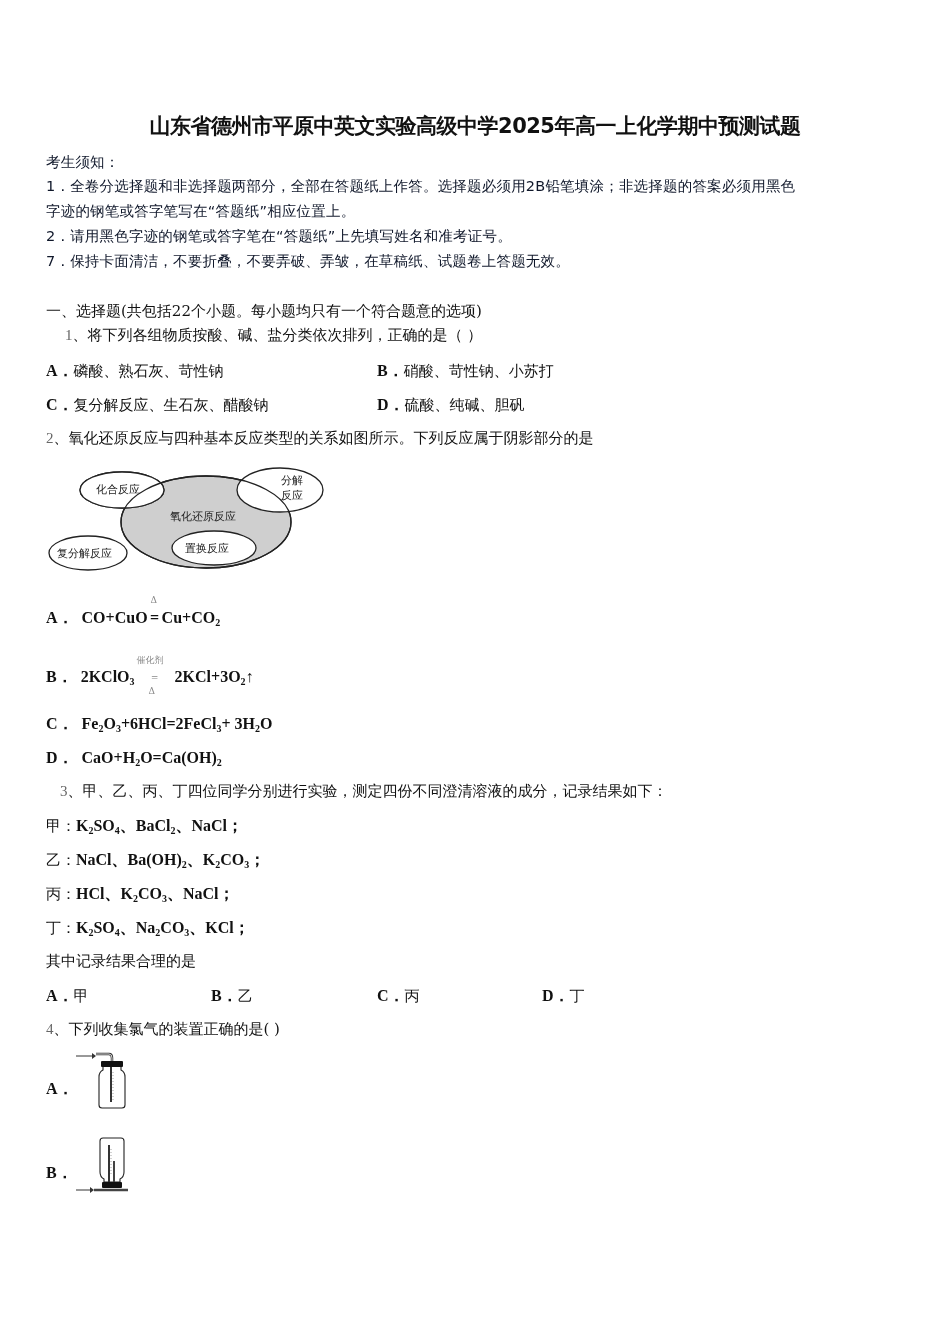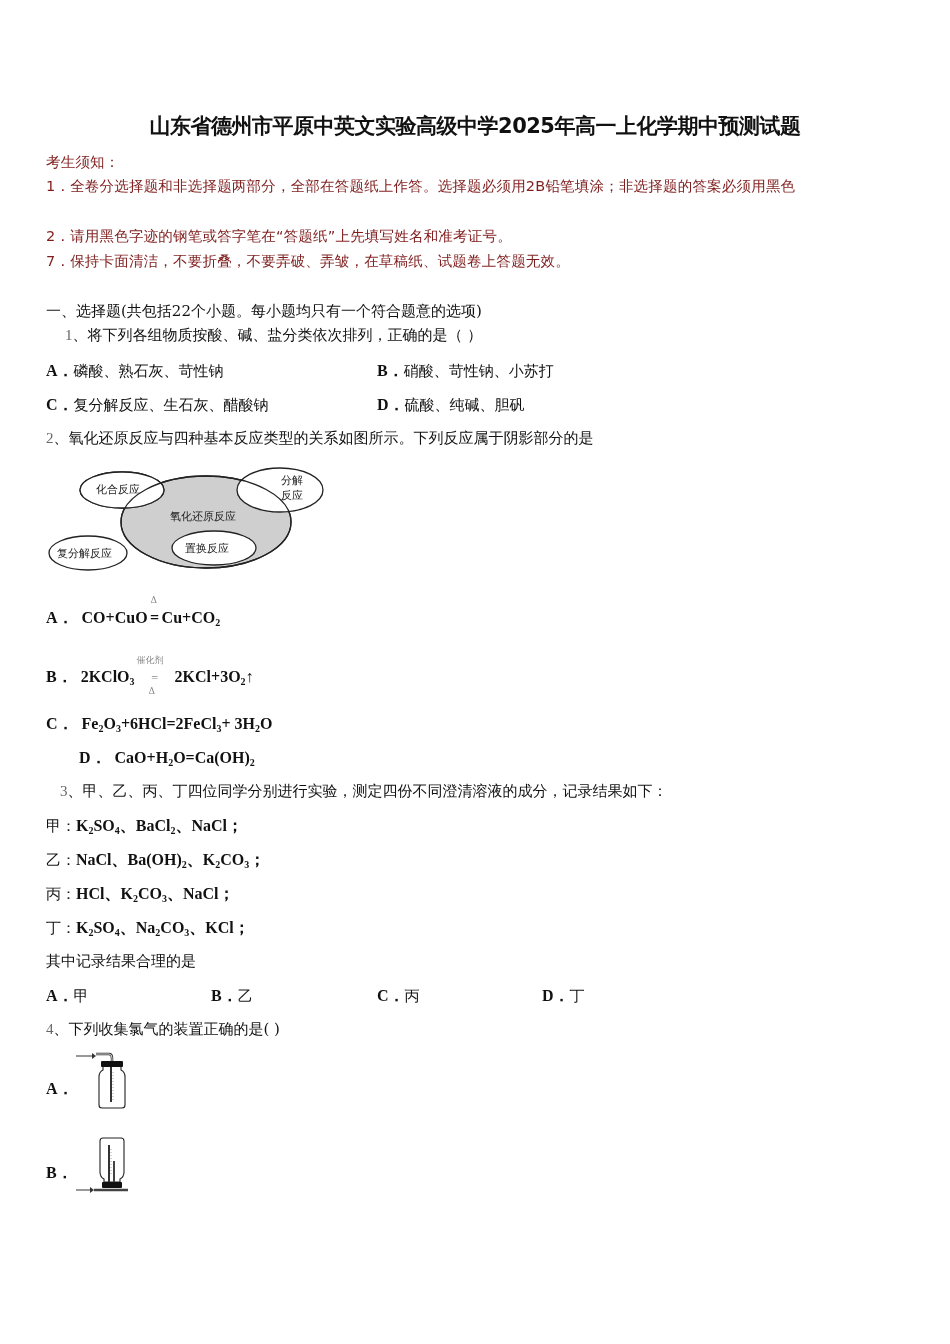--- a/index.html
+++ b/index.html
@@ -3,39 +3,40 @@
   <meta charset="utf-8">
   <style>
     html, body { margin: 0; padding: 0; background: #ffffff; }
     body { width: 950px; height: 1344px; position: relative; overflow: hidden;
            font-family: "DejaVu Serif", "Liberation Serif", serif; color: #111; }
     .page { position: absolute; left: 0; top: 0; width: 950px; height: 1344px; }
     .abs { position: absolute; white-space: nowrap; }
     .title { left: 0; width: 950px; top: 112px; text-align: center;
              font-family: "DejaVu Sans", "Liberation Sans", sans-serif;
              font-weight: bold; font-size: 21px; letter-spacing: -0.5px; color: #111; }
-    .notice { font-family: "DejaVu Sans", "Liberation Sans", sans-serif; font-size: 14.5px; color: #7f1d1d; letter-spacing: 0.2px; }
+    .notice { font-family: "DejaVu Sans", "Liberation Sans", sans-serif; font-size: 14.5px; color: #0f172a; letter-spacing: 0.2px; }
     .txt { font-size: 15px; color: #111; }
     .opt-label { font-weight: bold; font-family: "Liberation Serif", "DejaVu Serif", serif; font-size: 16px; }
     .formula { font-family: "Liberation Serif", "DejaVu Serif", serif; font-weight: bold; font-size: 16px; }
     .formula sub { font-size: 10px; vertical-align: -3px; }
     .qnum { color: #666; font-family: "Liberation Serif", "DejaVu Serif", serif; }
     .cond { position: absolute; font-size: 9px; color: #888; font-family: "DejaVu Serif", serif; font-weight: normal; }
     .diagram { left: 48px; top: 464px; width: 285px; height: 112px; }
     .diagram svg text { font-family: "DejaVu Sans", sans-serif; font-size: 11px; fill: #222; }
   </style>
 </head>
 <body>
 
 <div class="page">
 
   <div class="abs title">山东省德州市平原中英文实验高级中学2025年高一上化学期中预测试题</div>
 
   <div class="abs notice" style="left:46px; top:153px;">考生须知：</div>
   <div class="abs notice" style="left:46px; top:177px;">1．全卷分选择题和非选择题两部分，全部在答题纸上作答。选择题必须用2B铅笔填涂；非选择题的答案必须用黑色</div>
+  <div class="abs notice" style="left:46px; top:202px;">字迹的钢笔或答字笔写在“答题纸”相应位置上。</div>
   <div class="abs notice" style="left:46px; top:227px;">2．请用黑色字迹的钢笔或答字笔在“答题纸”上先填写姓名和准考证号。</div>
   <div class="abs notice" style="left:46px; top:252px;">7．保持卡面清洁，不要折叠，不要弄破、弄皱，在草稿纸、试题卷上答题无效。</div>
 
   <div class="abs txt" style="left:46px; top:302px;">一、选择题(共包括22个小题。每小题均只有一个符合题意的选项)</div>
 
   <div class="abs txt" style="left:46px; top:326px;margin-left:19px;">
     <span class="qnum">1</span><span>、将下列各组物质按酸、碱、盐分类依次排列，正确的是（    ）</span>
   </div>
   <div class="abs txt" style="left:46px; top:361px;">
     <span class="opt-label">A．</span><span>磷酸、熟石灰、苛性钠</span>
@@ -81,21 +82,21 @@
   <div class="abs formula" style="left:46px; top:667px;">
     <span class="opt-label">B．</span>
     <span style="margin-left:4px;">2KClO</span><sub>3</sub><span style="position:relative; display:inline-block; width:40px; text-align:center; font-weight:normal; color:#888; font-size:12px;"><span class="cond" style="top:-17px; left:2px;">催化剂</span>=<span class="cond" style="top:15px; left:14px;">Δ</span></span><span>2KCl+3O</span><sub>2</sub><span style="font-weight:normal;">↑</span>
   </div>
 
   <div class="abs formula" style="left:46px; top:714px;">
     <span class="opt-label">C．</span>
     <span style="margin-left:4px;">Fe<sub>2</sub>O<sub>3</sub>+6HCl=2FeCl<sub>3</sub>+ 3H<sub>2</sub>O</span>
   </div>
 
-  <div class="abs formula" style="left:46px; top:748px;margin-left:33px;">
+  <div class="abs formula" style="left:46px; top:748px;">
     <span class="opt-label">D．</span>
     <span style="margin-left:4px;">CaO+H<sub>2</sub>O=Ca(OH)<sub>2</sub></span>
   </div>
 
   <div class="abs txt" style="left:60px; top:782px;">
     <span class="qnum">3</span><span>、甲、乙、丙、丁四位同学分别进行实验，测定四份不同澄清溶液的成分，记录结果如下：</span>
   </div>
 
   <div class="abs formula" style="left:46px; top:816px;">
     <span class="txt" style="font-weight:normal;">甲：</span>K<sub>2</sub>SO<sub>4</sub>、BaCl<sub>2</sub>、NaCl；

